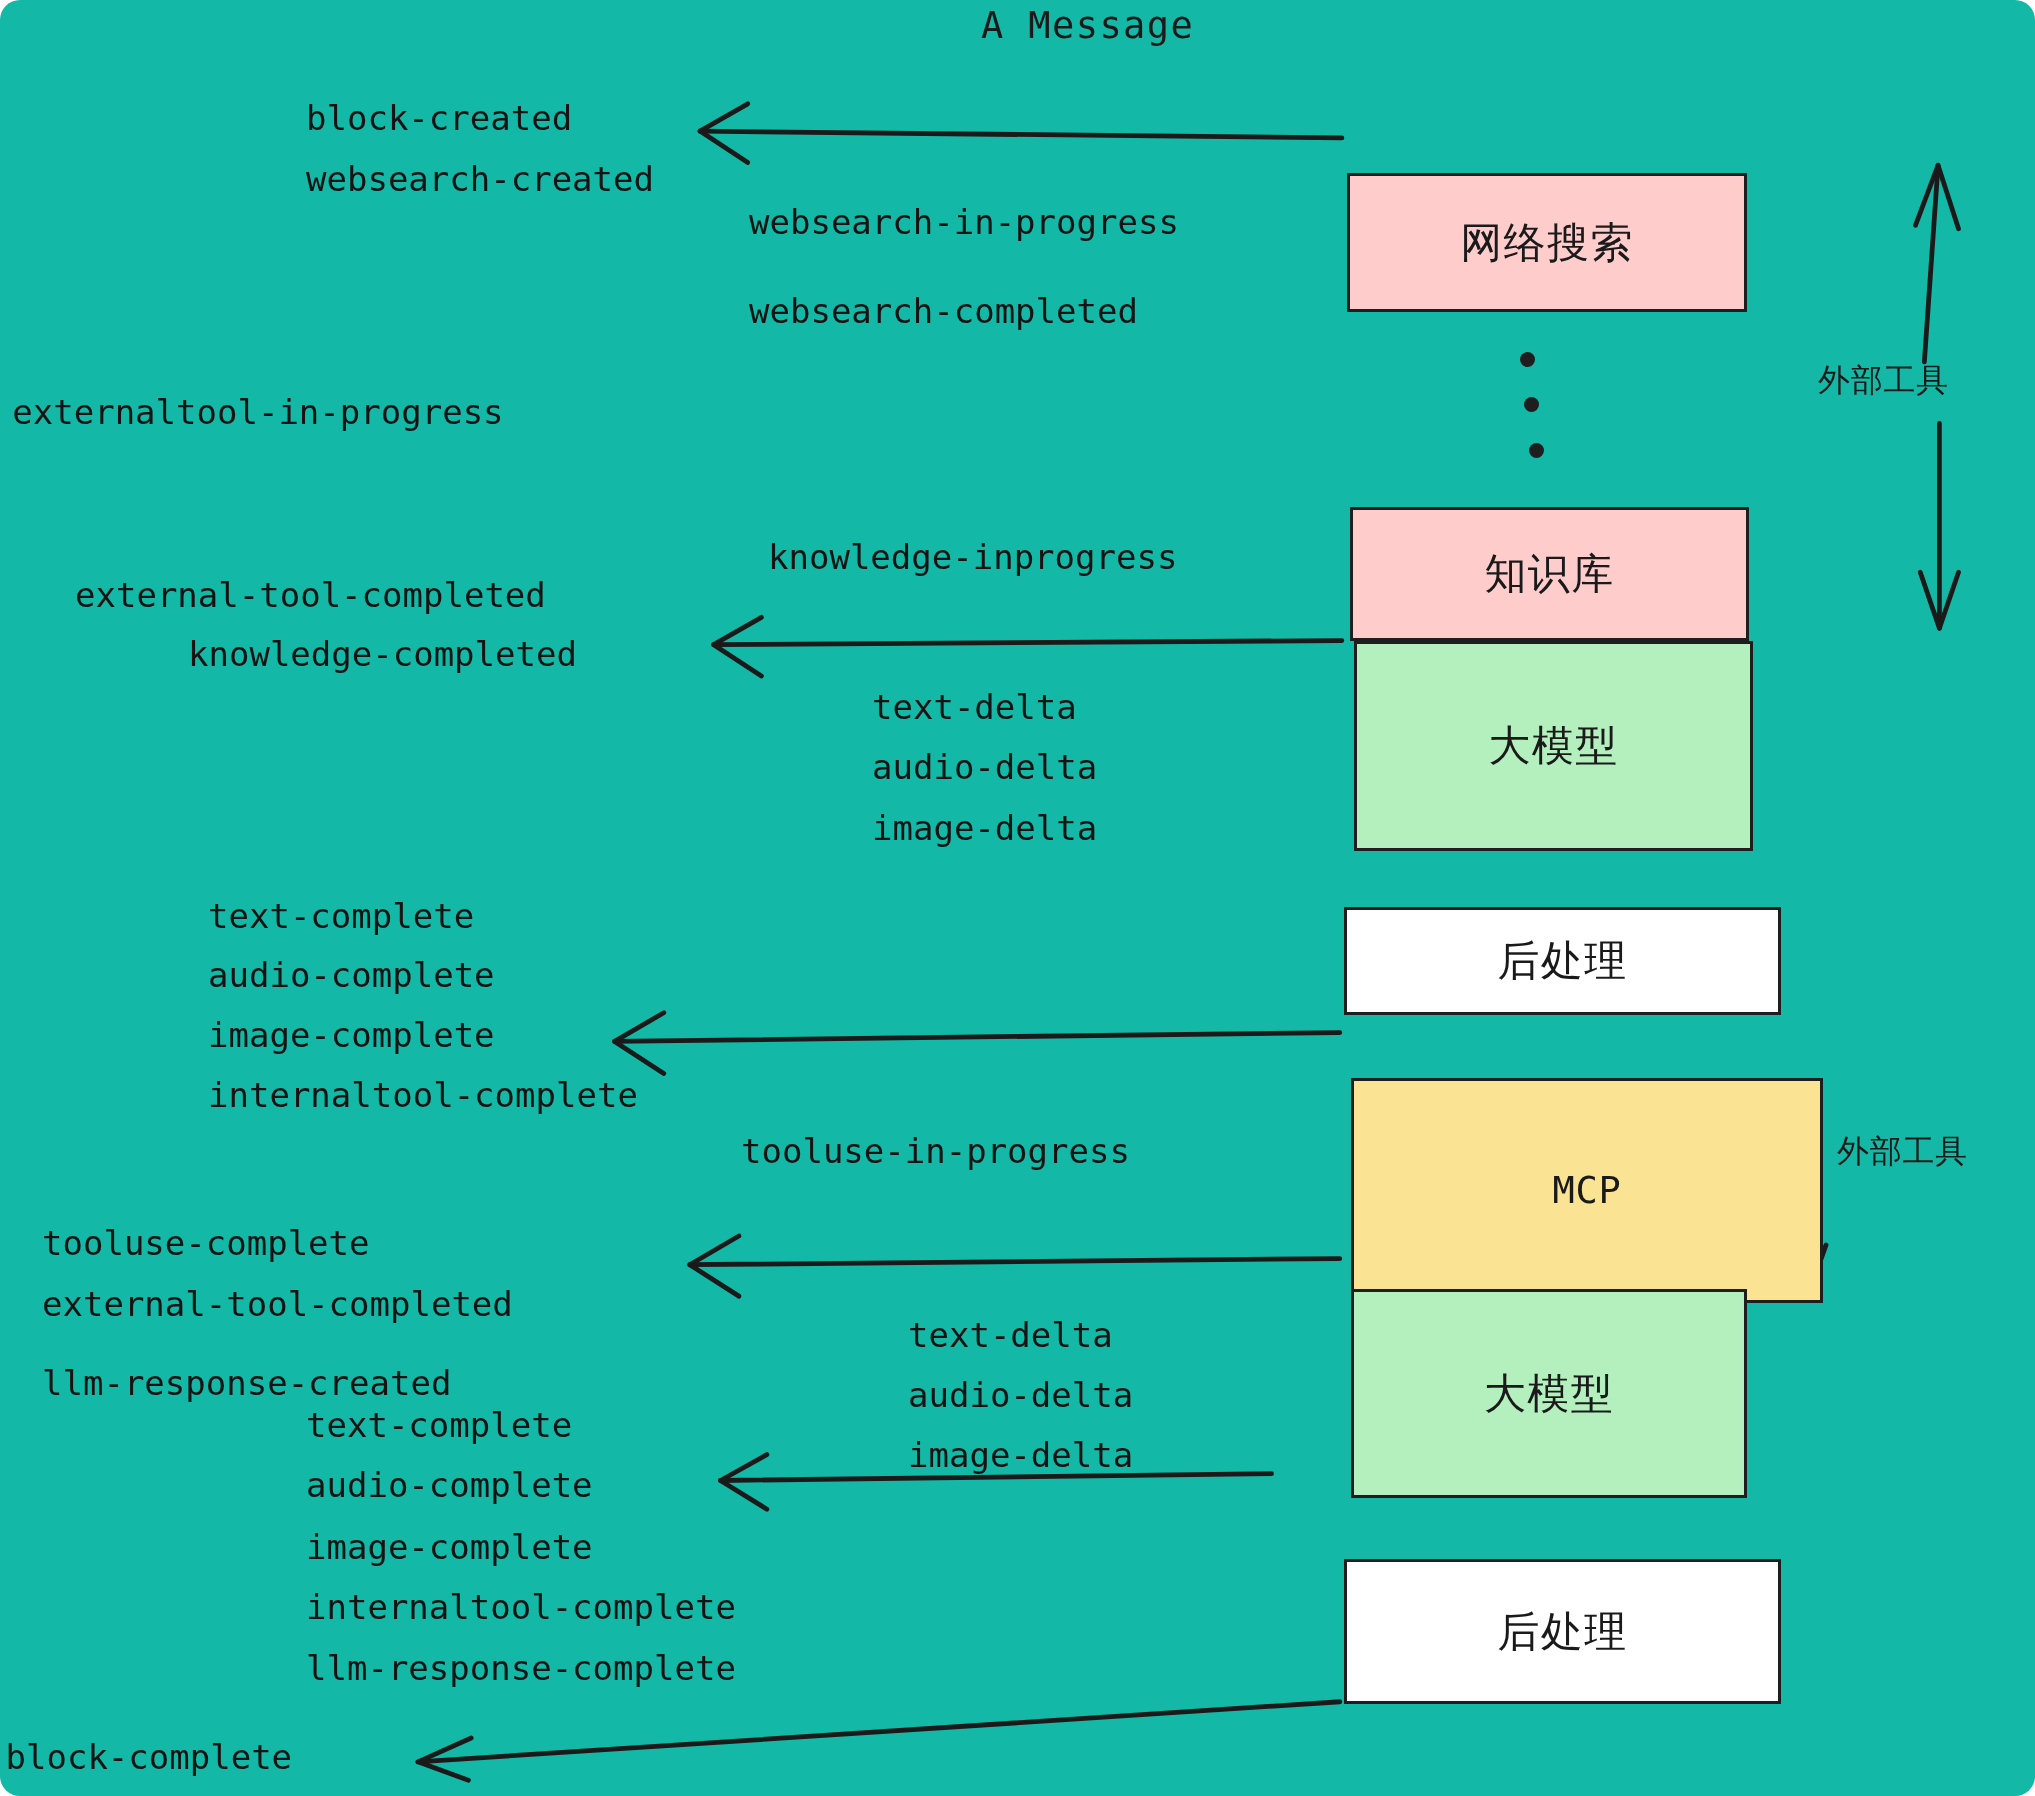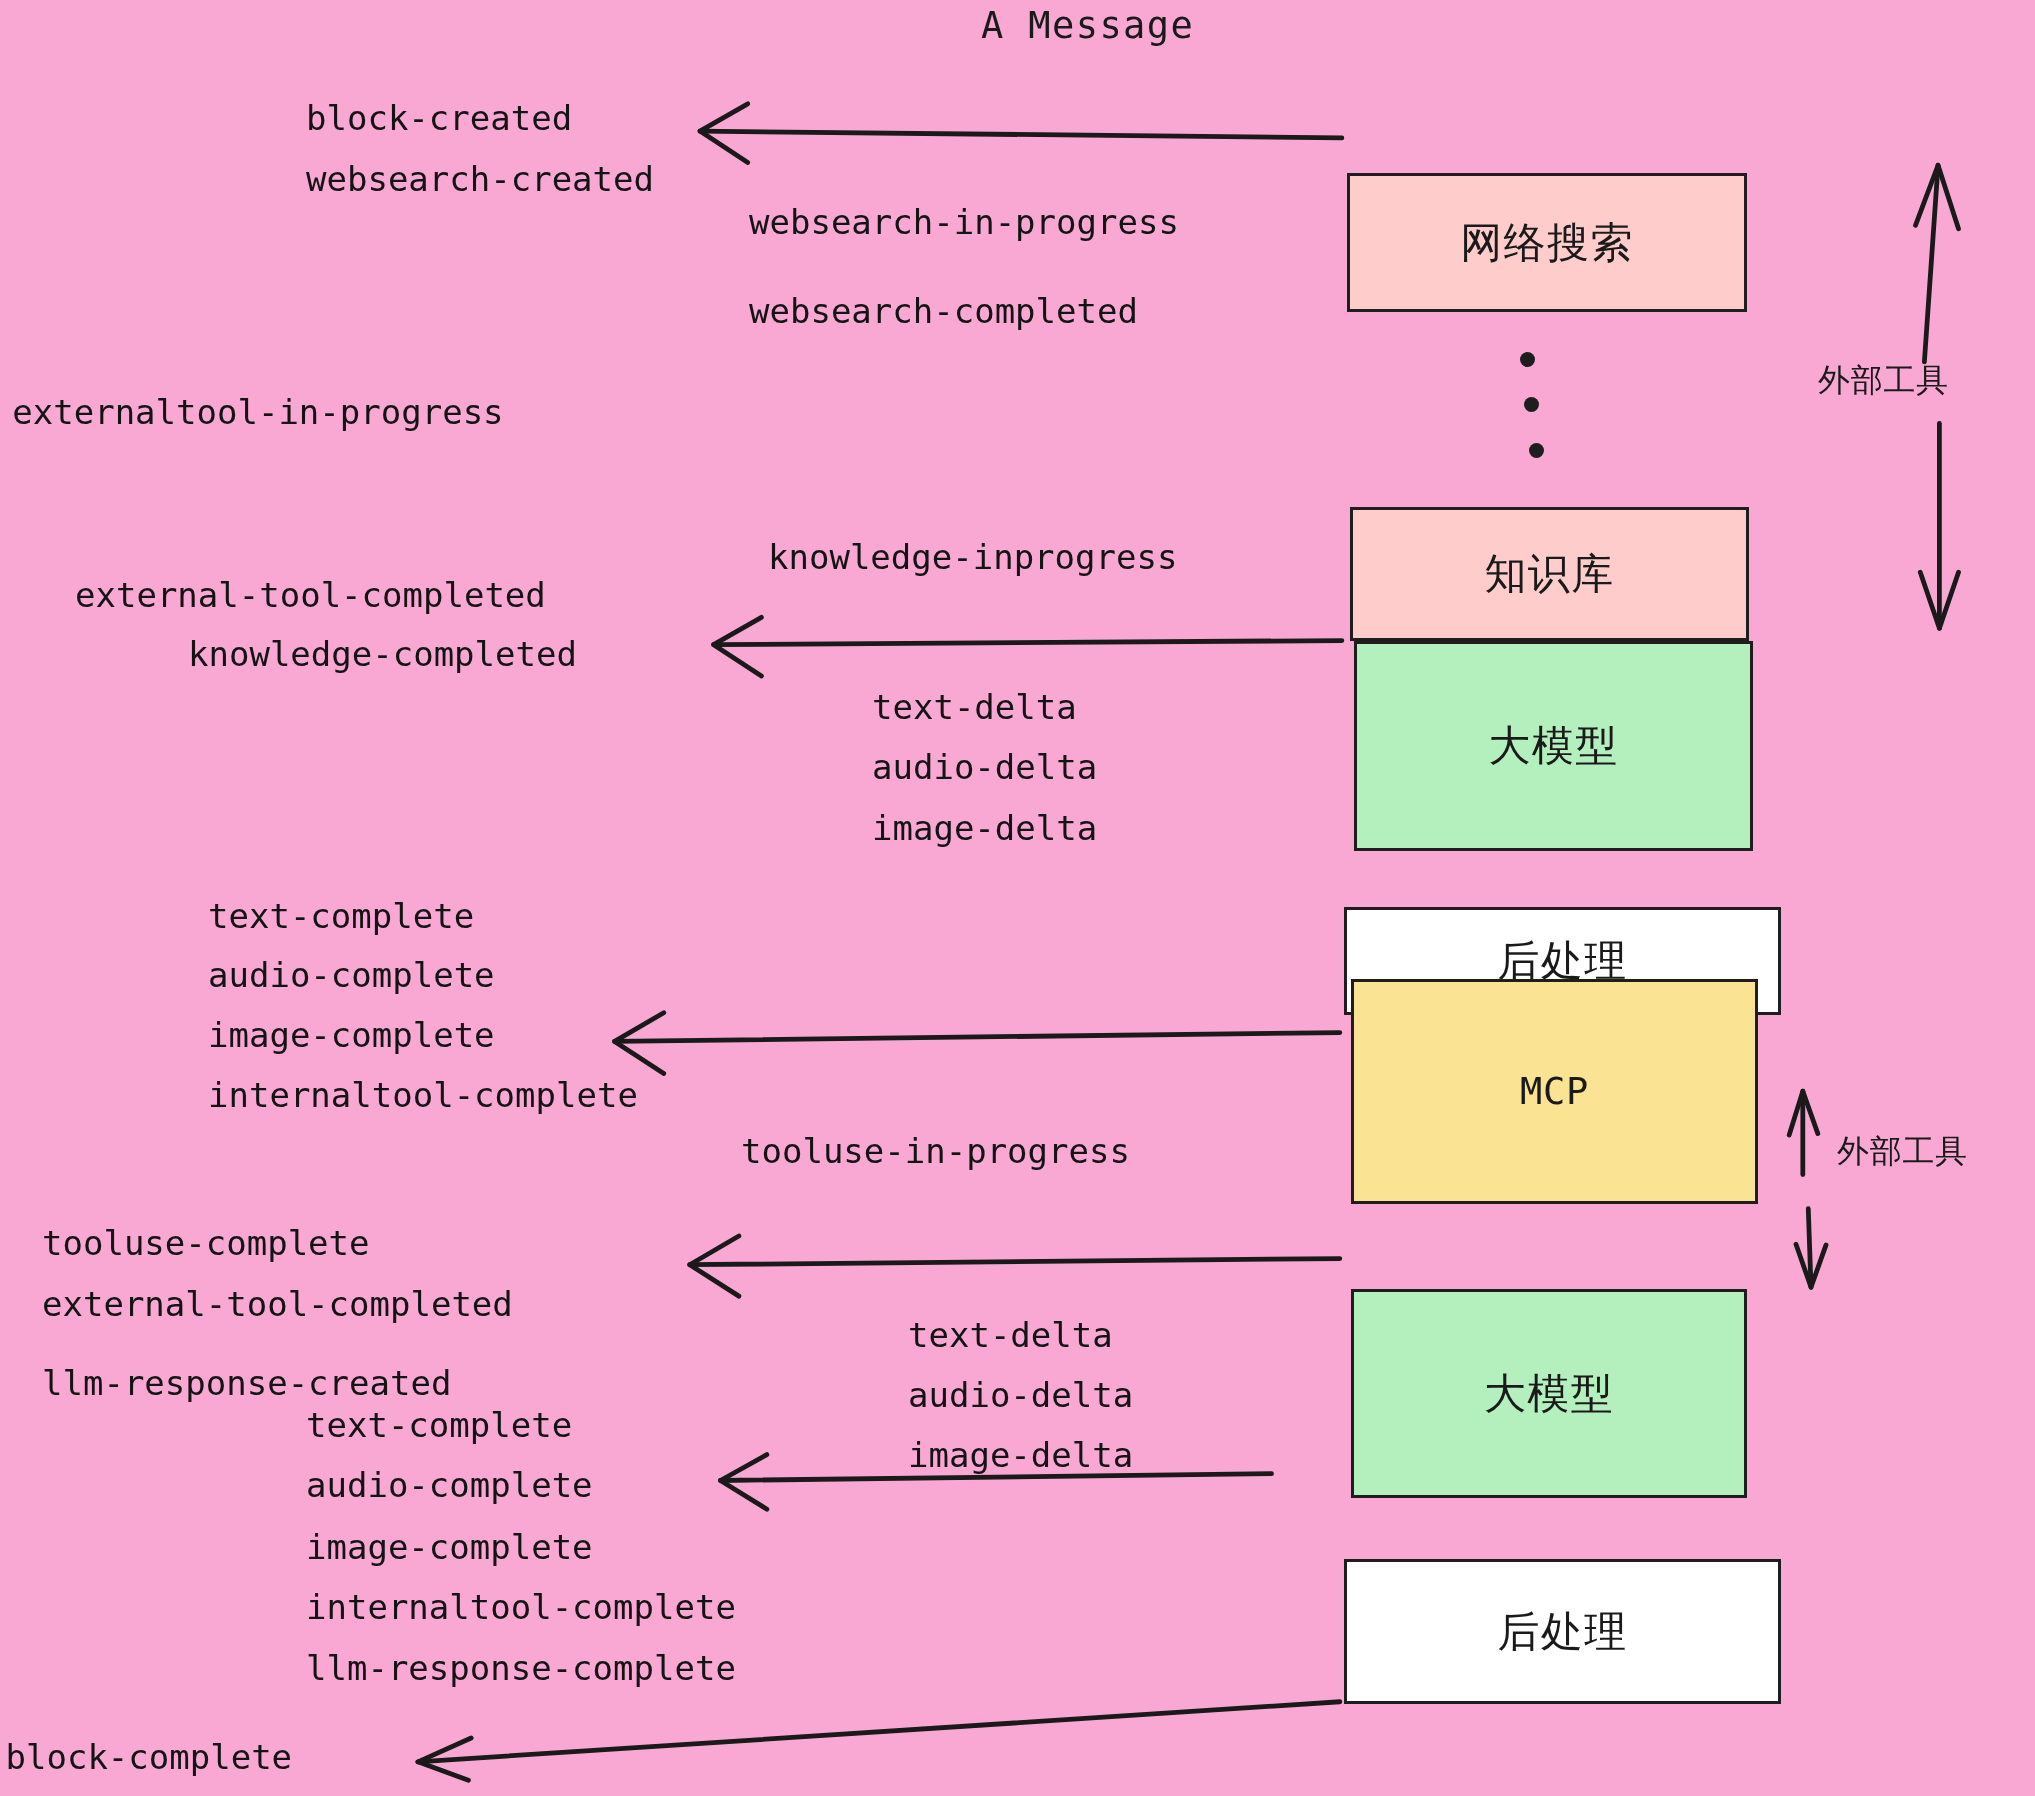--- a/index.html
+++ b/index.html
@@ -4,23 +4,24 @@
 <style>
   html, body {
     margin: 0;
     padding: 0;
     background: #ffffff;
   }
   #canvas {
     position: relative;
     width: 2035px;
     height: 1796px;
-    background: #f9a8d4;
+    background: #14b8a6;
     font-family: "DejaVu Sans Mono", "Liberation Mono", monospace;
     overflow: hidden;
+    border-radius: 20px;
   }
 
   
   .title {
     position: absolute;
     font-family: "DejaVu Sans Mono", "Liberation Mono", monospace;
     font-size: 37px;
     color: #1a1a1a;
     white-space: nowrap;
     letter-spacing: 1.4px;
@@ -153,21 +154,21 @@
   </div>
 
   <div class="nodebox" style="left:1354px; top:641px; width:399px; height:210px; background:#B4F0BE;">
     <span class="nodelabel">大模型</span>
   </div>
 
   <div class="nodebox" style="left:1344px; top:907px; width:437px; height:108px; background:#FFFFFF; border-width:3.4px;">
     <span class="nodelabel">后处理</span>
   </div>
 
-  <div class="nodebox mcp" style="left:1351px; top:979px; width:407px; height:225px; background:#FAE392;">
+  <div class="nodebox mcp" style="left:1351px; top:1078px; width:472px; height:225px; background:#FAE392;">
     <span class="nodelabel">MCP</span>
   </div>
 
   <div class="nodebox" style="left:1351px; top:1289px; width:396px; height:209px; background:#B4F0BE;">
     <span class="nodelabel">大模型</span>
   </div>
 
   <div class="nodebox" style="left:1344px; top:1559px; width:437px; height:145px; background:#FFFFFF; border-width:3.4px;">
     <span class="nodelabel">后处理</span>
   </div>

